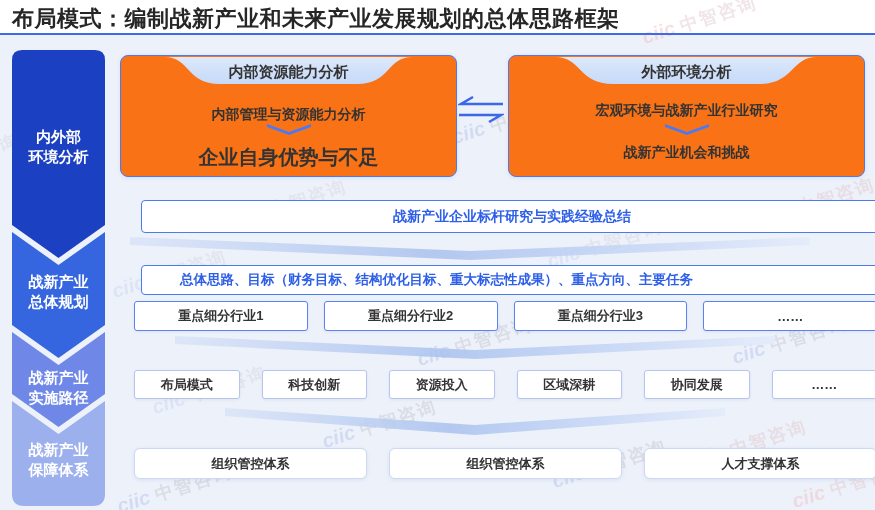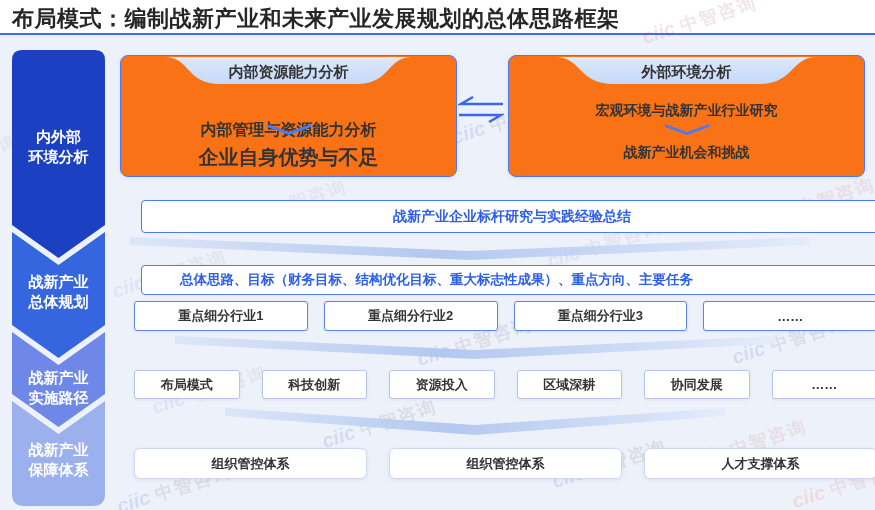--- a/index.html
+++ b/index.html
@@ -100,21 +100,21 @@
   <div class="stage-label" style="top:440px">
     <div>战新产业</div>
       <div>保障体系</div>
   </div>
 
   <div class="wbox" style="left:120px;top:55px;width:335px;height:120px">
     <svg class="banner" viewBox="0 0 300 30" preserveAspectRatio="none">
       <path d="M24,0 H276 C250,0 254,27 220,27 H80 C46,27 50,0 24,0 Z" fill="url(#bannerGrad)"></path>
     </svg>
     <div class="center-text" style="top:7px;font-size:15px">内部资源能力分析</div>
-    <div class="center-text" style="top:64px;font-size:16px">内部管理与资源能力分析</div>
+    <div class="center-text" style="top:50px;font-size:14px">内部管理与资源能力分析</div>
     <svg style="position:absolute;left:146px;top:68px" width="44" height="12" viewBox="0 0 44 12">
       <path d="M0,0 L22,8 L44,0 L44,3 L22,11 L0,3 Z" fill="#4d79f0"></path>
     </svg>
     <div class="center-text" style="top:88px;font-size:20px">企业自身优势与不足</div>
   </div>
 
   <svg style="position:absolute;left:458px;top:96px;z-index:2" width="46" height="28" viewBox="0 0 46 28">
     <polyline points="15,1 3,8 45,8" fill="none" stroke="#3b68ea" stroke-width="2.4"></polyline>
     <polyline points="31,26 43,19 1,19" fill="none" stroke="#3b68ea" stroke-width="2.4"></polyline>
   </svg>

